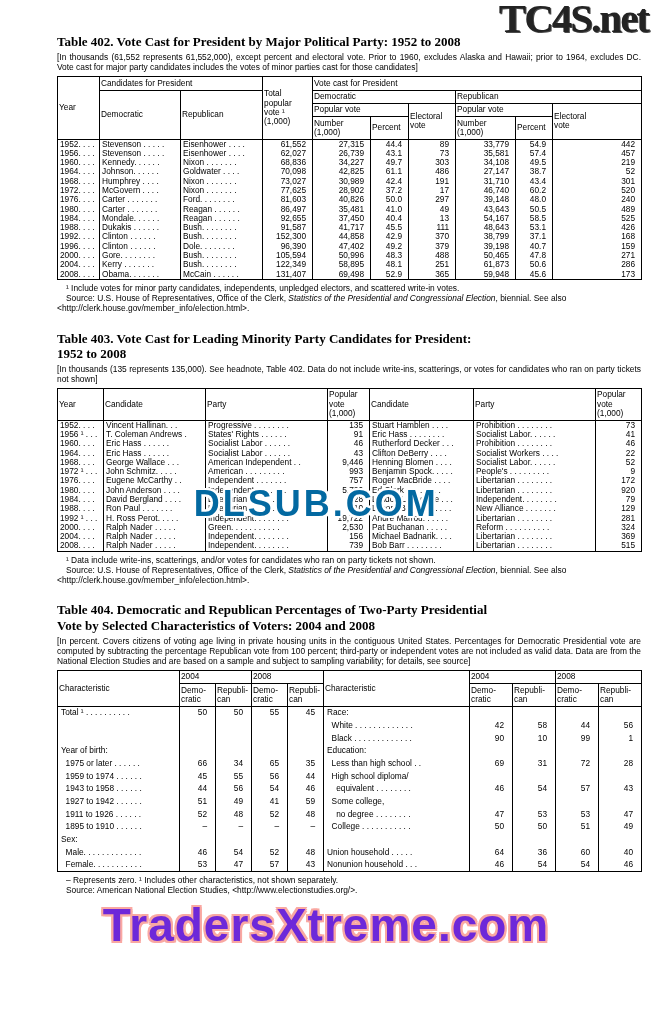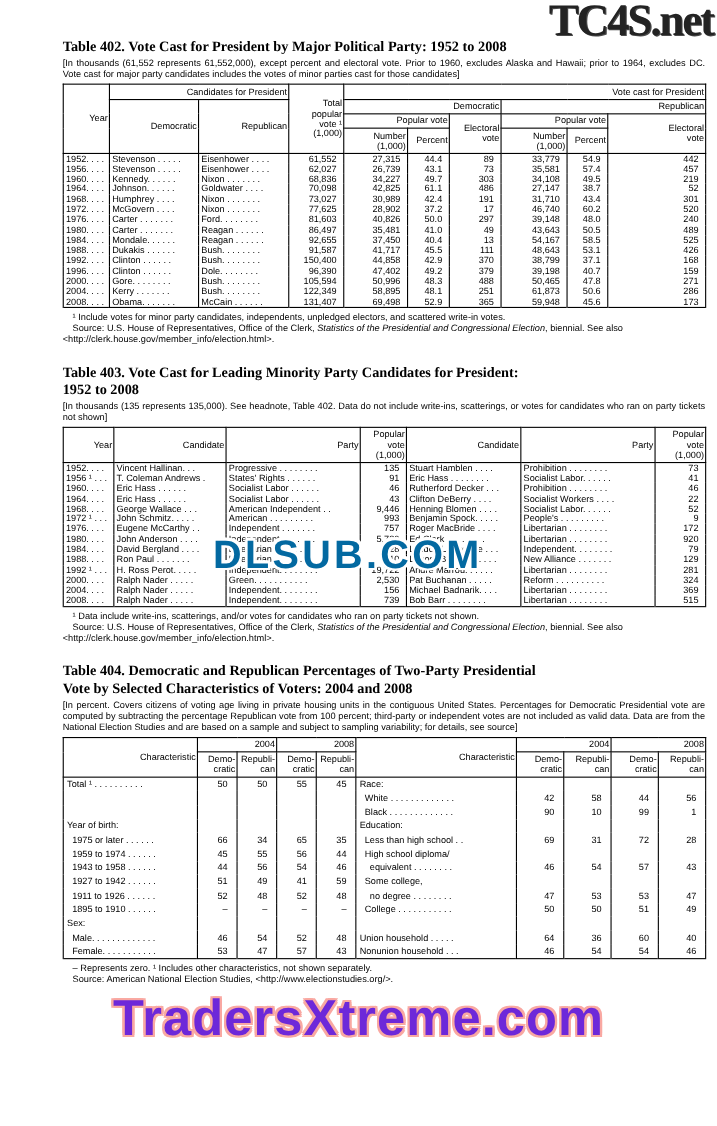--- a/index.html
+++ b/index.html
@@ -11,21 +11,21 @@
   .content { position:absolute; left:57px; top:34px; width:584px; }
 
   .tbl-title {
     font-family:"Liberation Serif", serif; font-weight:bold;
     font-size:13px; line-height:1.16; white-space:pre-line; margin-bottom:3px;
   }
   .headnote { font-size:8.4px; line-height:1.2; margin-bottom:4px; text-align:justify; }
 
   table { border-collapse:collapse; table-layout:fixed; width:584px;
           border-top:1.4px solid #000; border-bottom:1.2px solid #000; }
-  th { border:0.8px solid #000; font-weight:normal; text-align:right;
+  th { border:0.8px solid #000; font-weight:normal; text-align:left;
        vertical-align:middle; white-space:pre-line; font-size:8.3px;
        line-height:1.12; padding:1.5px 1px; }
   td { border-left:0.8px solid #000; border-right:0.8px solid #000;
        font-size:8.3px; line-height:1.12; padding:0 6px 0 2px;
        text-align:right; vertical-align:bottom; }
 
   .t402 td.c0,.t402 td.c1,.t402 td.c2 { text-align:left; white-space:pre; overflow:hidden; padding:0 1px 0 2px; }
   .t403 td.c1,.t403 td.c2,.t403 td.c4,.t403 td.c5 { text-align:left; white-space:pre; overflow:hidden; padding:0 1px 0 2px; }
   .t403 td.c0 { text-align:left; white-space:pre; overflow:hidden; padding:0 1px 0 2px; }
   .t402 td.c0 { padding-left:2px; }
@@ -240,21 +240,21 @@
               <td class="c5">45.5</td>
               <td class="c6">111</td>
               <td class="c7">48,643</td>
               <td class="c8">53.1</td>
               <td class="c9">426</td>
             </tr>
             <tr>
               <td class="c0">1992. . . .</td>
               <td class="c1">Clinton . . . . . .</td>
               <td class="c2">Bush. . . . . . . .</td>
-              <td class="c3">150,400</td>
+              <td class="c3">152,300</td>
               <td class="c4">44,858</td>
               <td class="c5">42.9</td>
               <td class="c6">370</td>
               <td class="c7">38,799</td>
               <td class="c8">37.1</td>
               <td class="c9">168</td>
             </tr>
             <tr>
               <td class="c0">1996. . . .</td>
               <td class="c1">Clinton . . . . . .</td>

